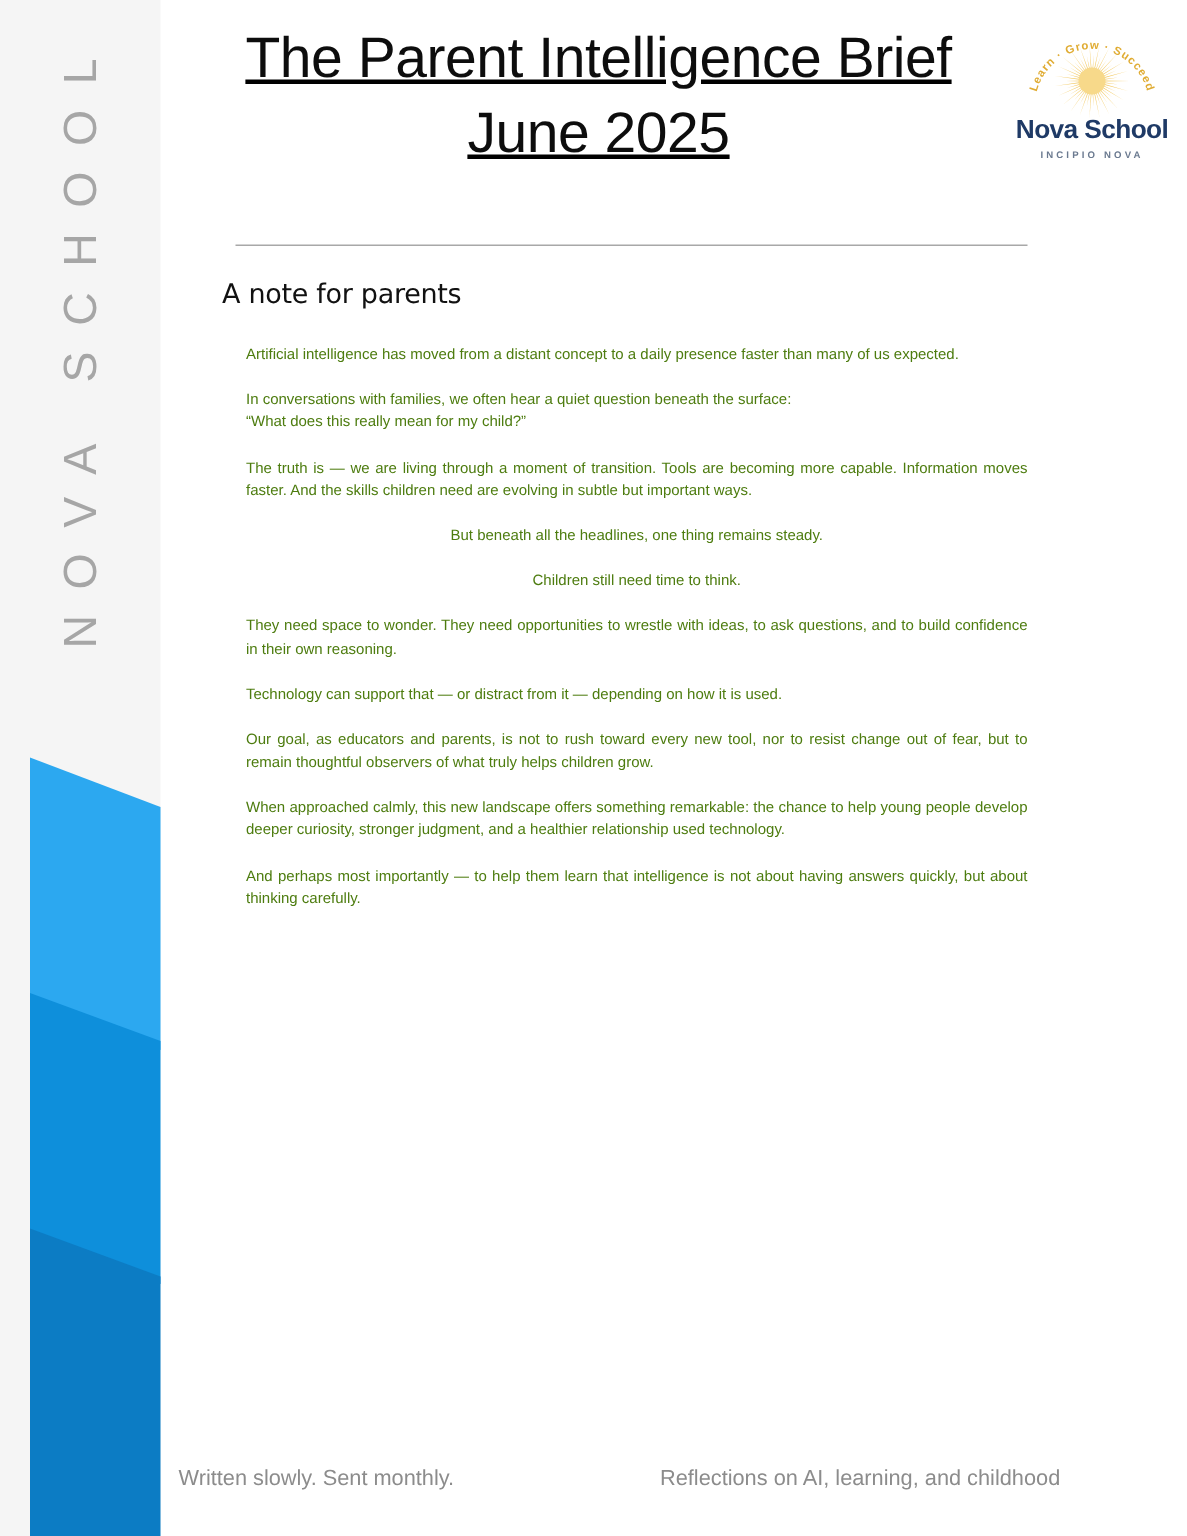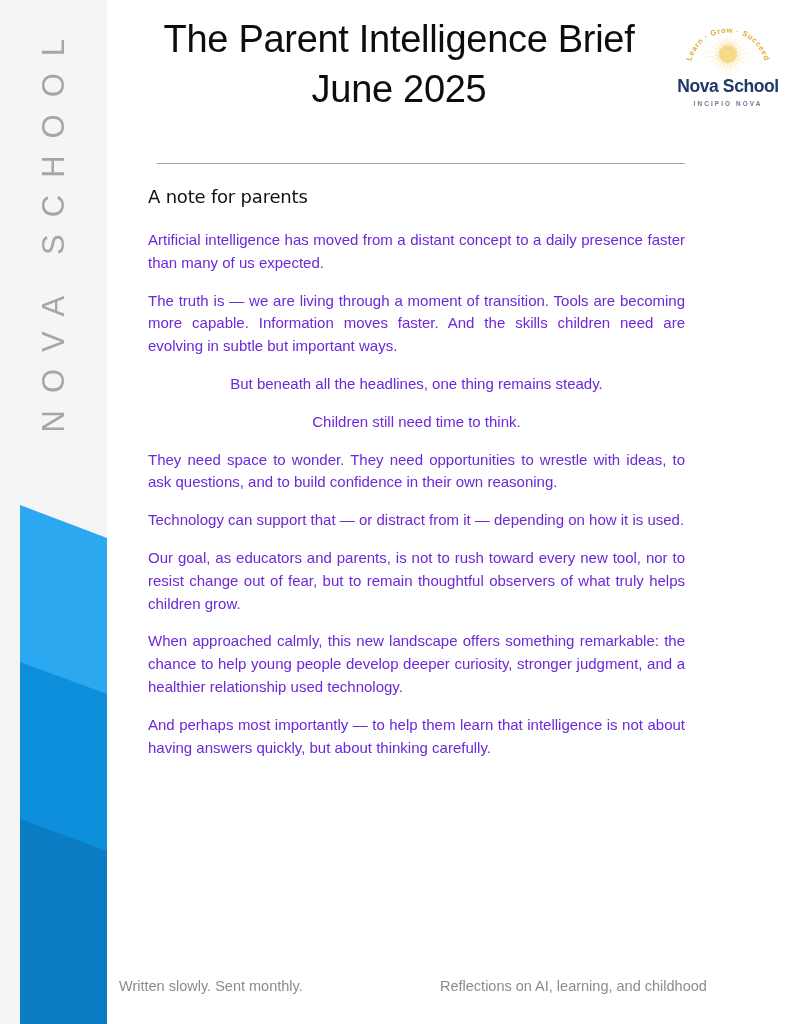--- a/index.html
+++ b/index.html
@@ -74,20 +74,21 @@
   #header {
     position: relative;
     height: 140px;
   }
   #title-block {
     position: absolute;
     left: 0;
     top: 14px;
     width: 584px;
     text-align: center;
+    text-decoration: underline;
   }
   .doc-title {
     font-family: "Liberation Sans", sans-serif;
     font-size: 38px;
     font-weight: 400;
     color: #0d0d0d;
     line-height: 1.32;
     letter-spacing: -0.3px;
     margin: 0;
   }
@@ -145,25 +146,25 @@
   .section-heading {
     font-family: "DejaVu Sans", sans-serif;
     font-size: 18px;
     font-weight: 400;
     color: #111111;
     letter-spacing: -0.2px;
     margin: 0 0 22px 0;
   }
   .para {
     font-family: "Liberation Sans", sans-serif;
-    font-size: 15px;
+    font-size: 10px;
     line-height: 1.52;
-    color: #6d28d9;
+    color: #4d7c0f;
     text-align: justify;
-    margin: 0 0 15px 0;
+    margin: 0 0 15px 16px;
   }
   .para:last-child { margin-bottom: 0; }
   .para.nojust { text-align: center; }
 
   
   #footer {
     position: absolute;
     left: 0;
     bottom: 24px;
     width: 776px;
@@ -271,20 +272,21 @@
       <div class="logo-sub">INCIPIO NOVA</div>
     </div>
   </div>
 
   <div id="divider"></div>
 
   <div id="body-area">
     <h2 class="section-heading">A note for parents</h2>
     <div id="paragraphs">
         <p class="para">Artificial intelligence has moved from a distant concept to a daily presence faster than many of us expected.</p>
+        <p class="para">In conversations with families, we often hear a quiet question beneath the surface:<br>“What does this really mean for my child?”</p>
         <p class="para">The truth is — we are living through a moment of transition. Tools are becoming more capable. Information moves faster. And the skills children need are evolving in subtle but important ways.</p>
         <p class="para nojust">But beneath all the headlines, one thing remains steady.</p>
         <p class="para nojust">Children still need time to think.</p>
         <p class="para">They need space to wonder. They need opportunities to wrestle with ideas, to ask questions, and to build confidence in their own reasoning.</p>
         <p class="para">Technology can support that — or distract from it — depending on how it is used.</p>
         <p class="para">Our goal, as educators and parents, is not to rush toward every new tool, nor to resist change out of fear, but to remain thoughtful observers of what truly helps children grow.</p>
         <p class="para">When approached calmly, this new landscape offers something remarkable: the chance to help young people develop deeper curiosity, stronger judgment, and a healthier relationship used technology.</p>
         <p class="para">And perhaps most importantly — to help them learn that intelligence is not about having answers quickly, but about thinking carefully.</p>
       </div>
   </div>

